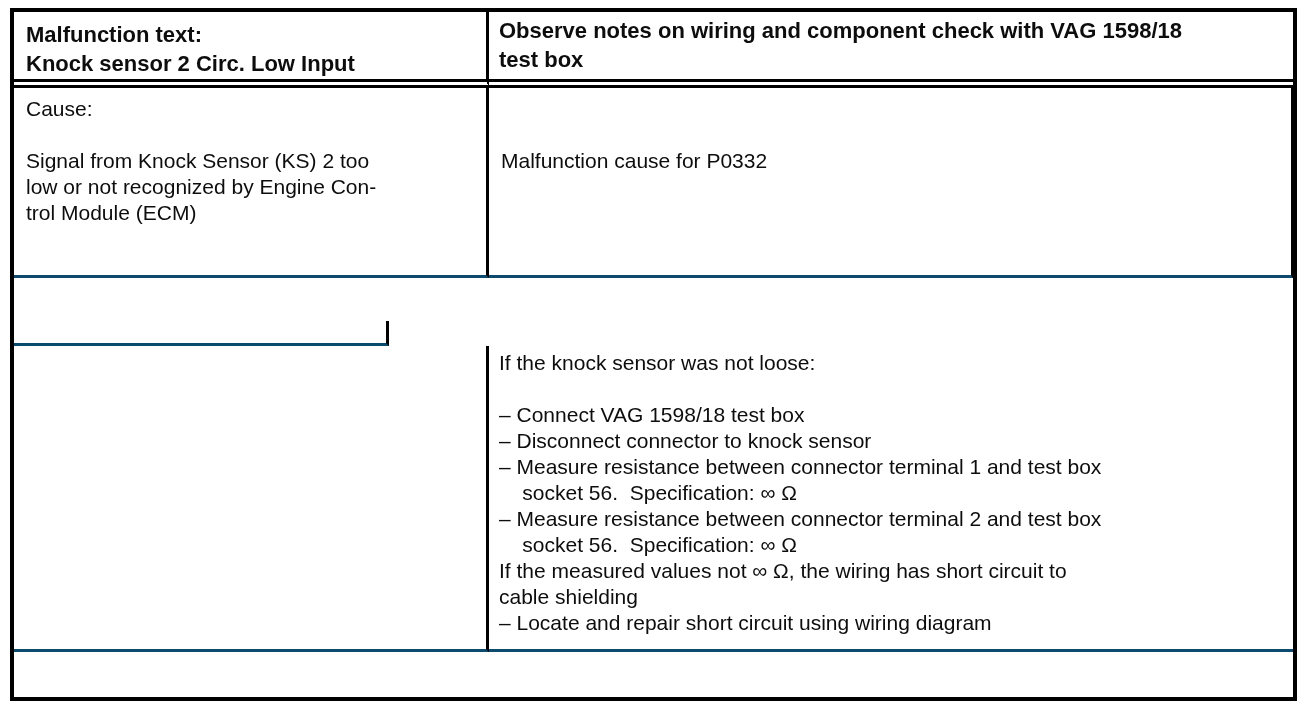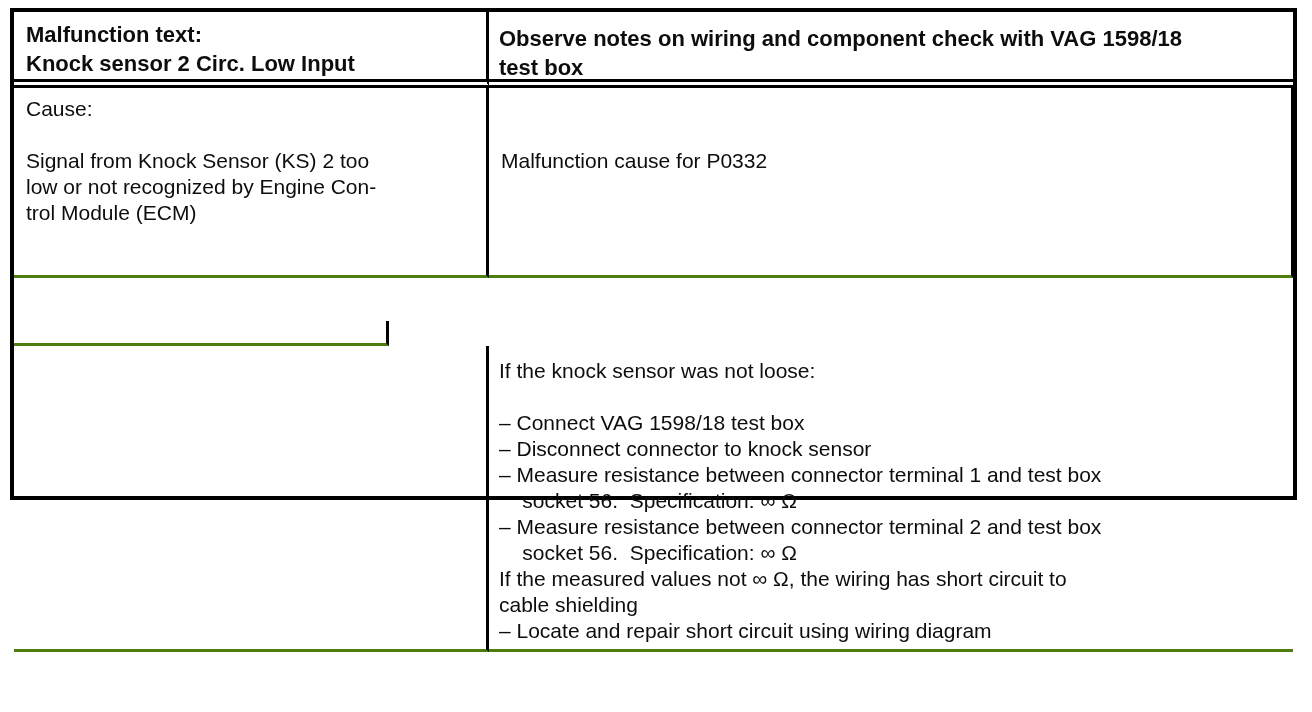--- a/index.html
+++ b/index.html
@@ -16,41 +16,41 @@
     width: 1312px;
     height: 712px;
     background: #ffffff;
     overflow: hidden;
   }
   .diag-table {
     position: absolute;
     left: 10px;
     top: 8px;
     width: 1287px;
-    height: 492px;
+    height: 693px;
     box-sizing: border-box;
     border: 4px solid #000;
     display: grid;
     grid-template-columns: 375px 100px 1fr;
     grid-template-rows: 76px 190px 68px 306px 1fr;
     background: #fff;
   }
   .cell {
     box-sizing: border-box;
     white-space: pre-wrap;
     font-size: 21px;
     line-height: 26px;
     overflow: hidden;
   }
   .bold { font-weight: bold; font-size: 22px; line-height: 29px; }
   .pad-left  { padding: 8px 10px 0 12px; }
-  .pad-right { padding: 12px 10px 0 10px; }
+  .pad-right { padding: 4px 10px 0 10px; }
   .b-right-main { border-right: 3px solid #000; }
   .b-right-sub  { border-right: 2px solid #000; }
-  .b-bottom     { border-bottom: 3px solid #4d7c0f; }
+  .b-bottom     { border-bottom: 3px solid #0c4a6e; }
   .b-bottom-double { border-bottom: 9px double #000; }
   .span-left { grid-column: 1 / 3; }
   .span-all  { grid-column: 1 / 4; }
   .q-line { white-space: pre; }
   .tri {
     display: inline-block;
     font-size: 22px;
     transform: translateY(1px);
   }
   .yes-cell {

